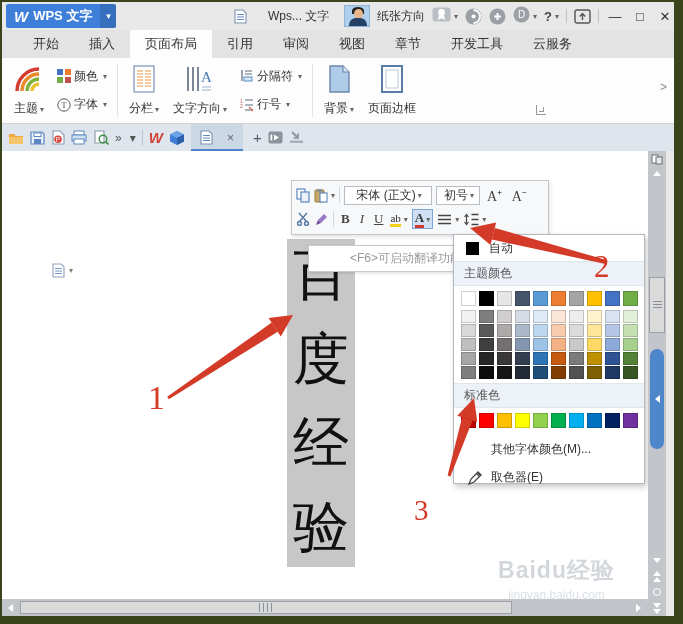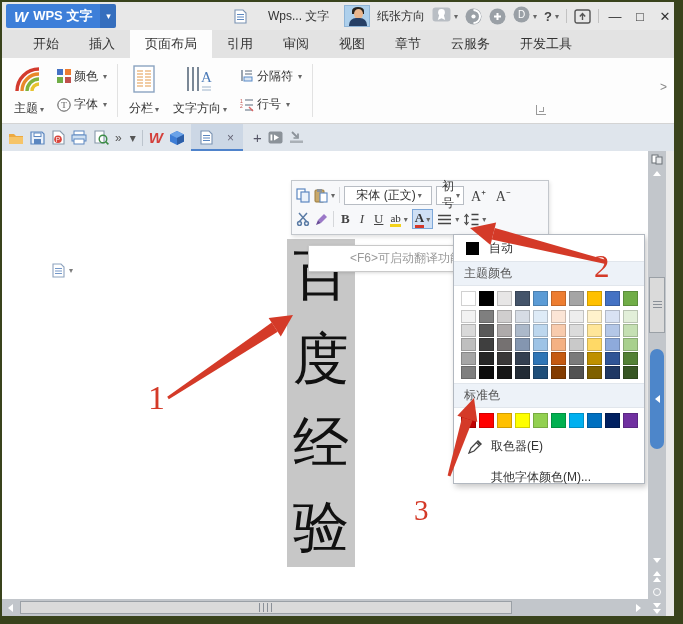--- a/index.html
+++ b/index.html
@@ -63,21 +63,21 @@
   .vchar { font-family:"DejaVu Serif","Liberation Serif",serif; font-size:56px; line-height:1.28; color:#111; }
   .tooltip { position:absolute; left:306px; top:94px; width:196px; height:27px; background:#fff; border:1px solid #c9c9c9; box-shadow:1px 1px 3px rgba(0,0,0,.15); line-height:25px; text-align:center; color:#999; font-size:12px; z-index:10; }
   .floaty { position:absolute; left:50px; top:112px; display:flex; align-items:center; gap:2px; opacity:.85; z-index:4; }
 
   
   .minitoolbar { position:absolute; left:289px; top:29px; width:258px; height:55px; background:#f7f8fa; border:1px solid #c3c7cc; box-shadow:1px 2px 4px rgba(0,0,0,.12); z-index:15; padding:2px 4px; }
   .mrow { display:flex; align-items:center; height:24px; gap:4px; }
   .msep { width:1px; height:16px; background:#d5d7da; }
   .mselect { display:flex; align-items:center; justify-content:center; background:#fff; border:1px solid #b8bdc4; height:19px; font-size:12px; padding:0 3px 0 5px; color:#333; }
   .f-name { width:88px; }
-  .f-size { width:28px; }
+  .f-size { width:44px; }
   .mbtn { display:flex; align-items:center; justify-content:center; font-size:13px; color:#444; padding:0 3px; }
   .b-bold { font-weight:bold; font-family:"Liberation Serif",serif; }
   .b-italic { font-style:italic; font-family:"Liberation Serif",serif; }
   .b-under { text-decoration:underline; font-family:"Liberation Serif",serif; }
   .b-grow,.b-shrink { font-family:"Liberation Serif",serif; font-size:14px; }
   .hl-label { font-size:11px; font-family:"Liberation Serif",serif; border-bottom:3px solid #f3d21b; line-height:12px; }
   .fc-btn { display:flex; align-items:center; background:#cfe0f5; border:1px solid #7da7d8; padding:0 2px; height:20px; }
   .fc-label { font-weight:bold; font-family:"Liberation Serif",serif; font-size:13px; border-bottom:3px solid #d4372a; line-height:14px; color:#333; }
 
   
@@ -199,22 +199,22 @@
     </div>
 
     <div class="menutabs" id="menu-tabs">
         <div class="mtab">开始</div>
         <div class="mtab">插入</div>
         <div class="mtab active">页面布局</div>
         <div class="mtab">引用</div>
         <div class="mtab">审阅</div>
         <div class="mtab">视图</div>
         <div class="mtab">章节</div>
+        <div class="mtab">开发工具</div>
         <div class="mtab">云服务</div>
-        <div class="mtab">开发工具</div>
       </div>
 
     <div class="ribbon">
       <div style="display:flex" id="ribbon-groups">
           <div class="rgroup">
             <div class="rbig">
               <div class="rbicon">
                 <svg width="30" height="27" viewBox="0 0 30 27">
                   <g fill="none" stroke-width="3.4">
                     <path d="M3 25A22 22 0 0 1 25 3" stroke="#d33b2e"></path>
@@ -295,20 +295,40 @@
                     <text x="0" y="10" font-size="5" fill="#c0504d" font-family="sans-serif">2</text>
                     <path d="M9 9l4 4" stroke="#d66" stroke-width="1.4"></path>
                   </svg>
                 </span>
                 <span class="rslabel">行号</span>
                 <span class="dd">▾</span>
               </div>
             </div>
           </div>
           <div class="rsep"></div>
+          <div class="rgroup">
+            <div class="rbig">
+              <div class="rbicon">
+                <svg width="24" height="28" viewBox="0 0 24 28">
+                  <path d="M3 1h13l6 6v20H3z" fill="#aecbe8" stroke="#6b86a8" stroke-width="1.4"></path>
+                  <path d="M16 1v6h6" fill="#d7e6f5" stroke="#6b86a8" stroke-width="1.1"></path>
+                </svg>
+              </div>
+              <div class="rblabel">背景<span class="dd">▾</span></div>
+            </div>
+            <div class="rbig">
+              <div class="rbicon">
+                <svg width="24" height="28" viewBox="0 0 24 28">
+                  <rect x="2" y="1" width="20" height="26" fill="#fff" stroke="#5a7ba5" stroke-width="2"></rect>
+                  <rect x="6" y="5" width="12" height="18" fill="none" stroke="#b9c8da"></rect>
+                </svg>
+              </div>
+              <div class="rblabel">页面边框</div>
+            </div>
+          </div>
         </div>
       <div class="rlaunch"></div>
       <div class="rchev">&gt;</div>
     </div>
 
     <div class="doctabbar">
       <span class="qi">
           <svg width="16" height="14" viewBox="0 0 16 14">
             <path d="M1 3h5l2 2h7v8H1z" fill="#eda940"></path>
             <path d="M1 6h14v7H1z" fill="#f6c468"></path>
@@ -552,34 +572,38 @@
             <div class="sw" title="#ff0000" style="background: rgb(255, 0, 0);"></div>
             <div class="sw" title="#ffc000" style="background: rgb(255, 192, 0);"></div>
             <div class="sw" title="#ffff00" style="background: rgb(255, 255, 0);"></div>
             <div class="sw" title="#92d050" style="background: rgb(146, 208, 80);"></div>
             <div class="sw" title="#00b050" style="background: rgb(0, 176, 80);"></div>
             <div class="sw" title="#00b0f0" style="background: rgb(0, 176, 240);"></div>
             <div class="sw" title="#0070c0" style="background: rgb(0, 112, 192);"></div>
             <div class="sw" title="#002060" style="background: rgb(0, 32, 96);"></div>
             <div class="sw" title="#7030a0" style="background: rgb(112, 48, 160);"></div>
           </div>
+        <div class="cp-item first">
+          <span>其他字体颜色(M)...</span>
+        </div>
         <div class="cp-item">
           <span class="qi">
               <svg width="14" height="14" viewBox="0 0 14 14">
                 <path d="M1 13l2-5 5.5-5.5 3 3L6 11z" fill="none" stroke="#444" stroke-width="1.3"></path>
                 <path d="M8.5 1.5L10 0l4 4-1.5 1.5z" fill="#444"></path>
               </svg>
             </span>
           <span>取色器(E)</span>
         </div>
-        <div class="cp-item first">
-          <span>其他字体颜色(M)...</span>
-        </div>
-      </div>
-
+      </div>
+
+      <div class="watermark">
+        <div class="wm1">Baidu经验</div>
+        <div class="wm2">jingyan.baidu.com</div>
+      </div>
 
       <svg class="arrows" viewBox="0 0 646 448">
         <g>
           <polygon fill="currentColor" points="166.8,248.2 275.7,180.8 269.7,171.6 165.2,245.8"></polygon>
           <polygon fill="currentColor" points="278.8,185.4 266.6,167.0 291,164"></polygon>
           <text x="146" y="258" font-size="34" fill="currentColor">1</text>
         </g>
         <g>
           <polygon fill="currentColor" points="604.5,109.1 492.8,77.0 489.8,88.6 603.5,112.9"></polygon>
           <polygon fill="currentColor" points="494.1,71.6 488.5,94.0 468,77"></polygon>

